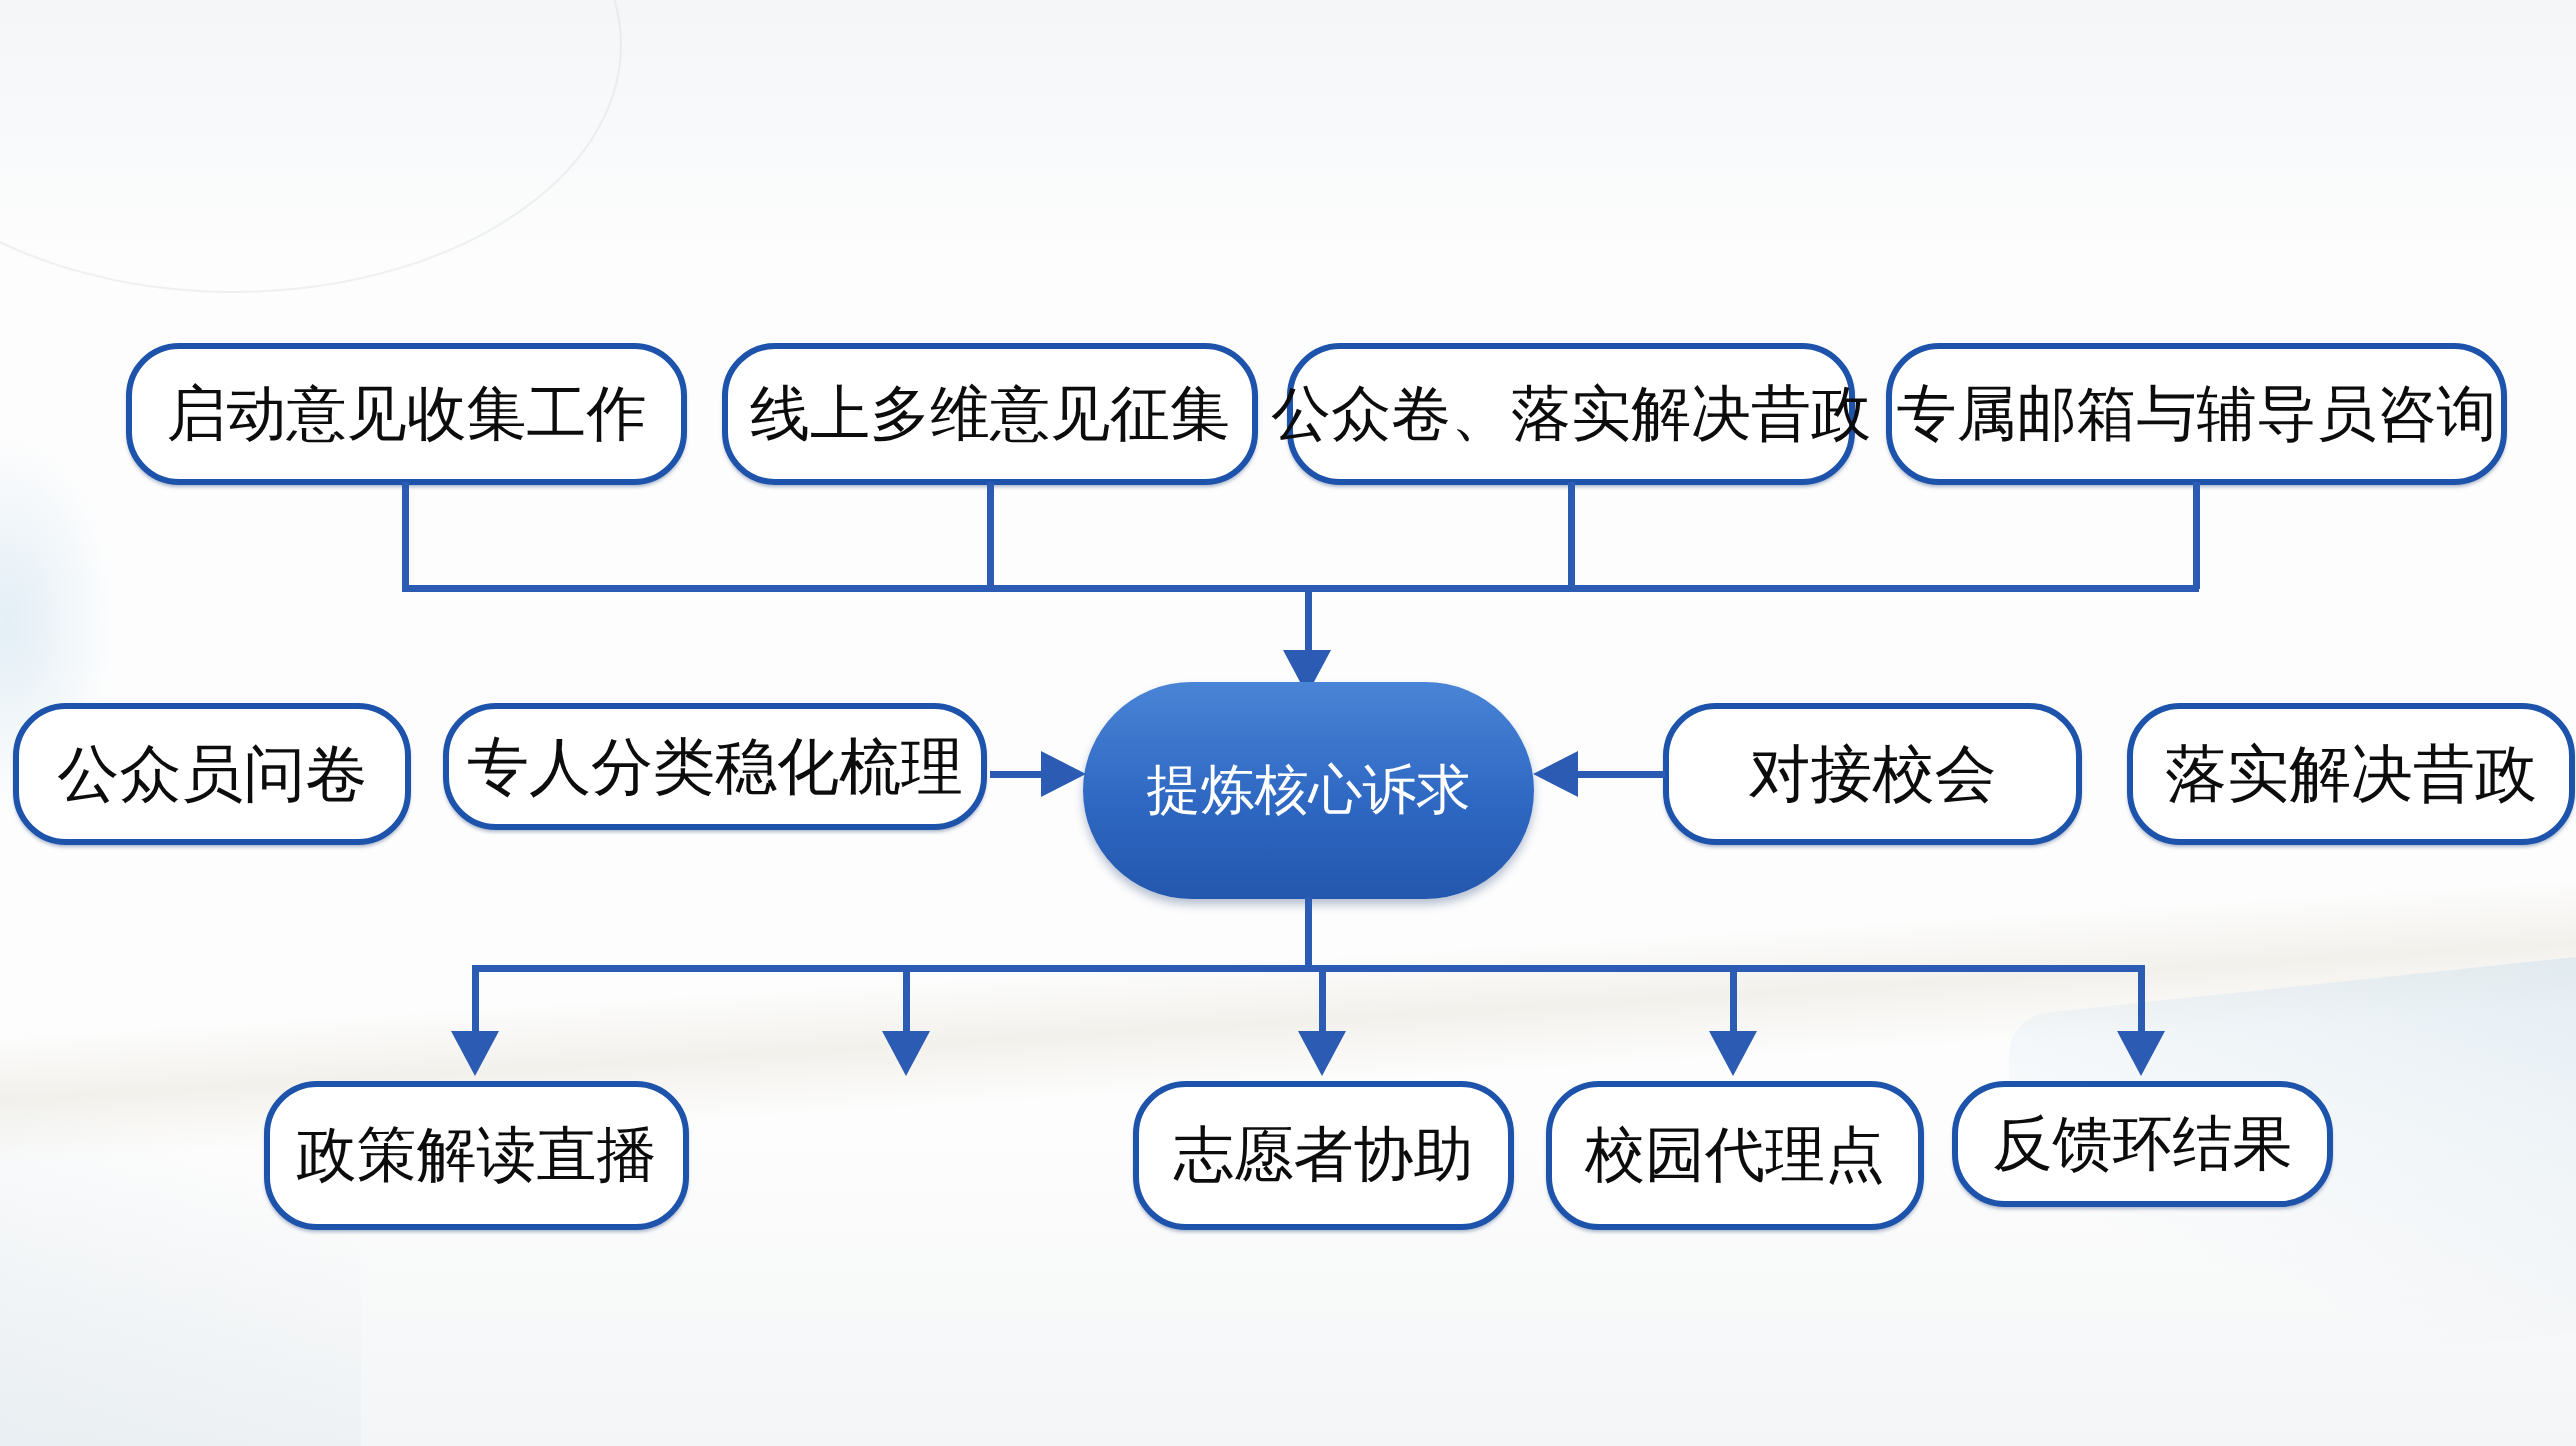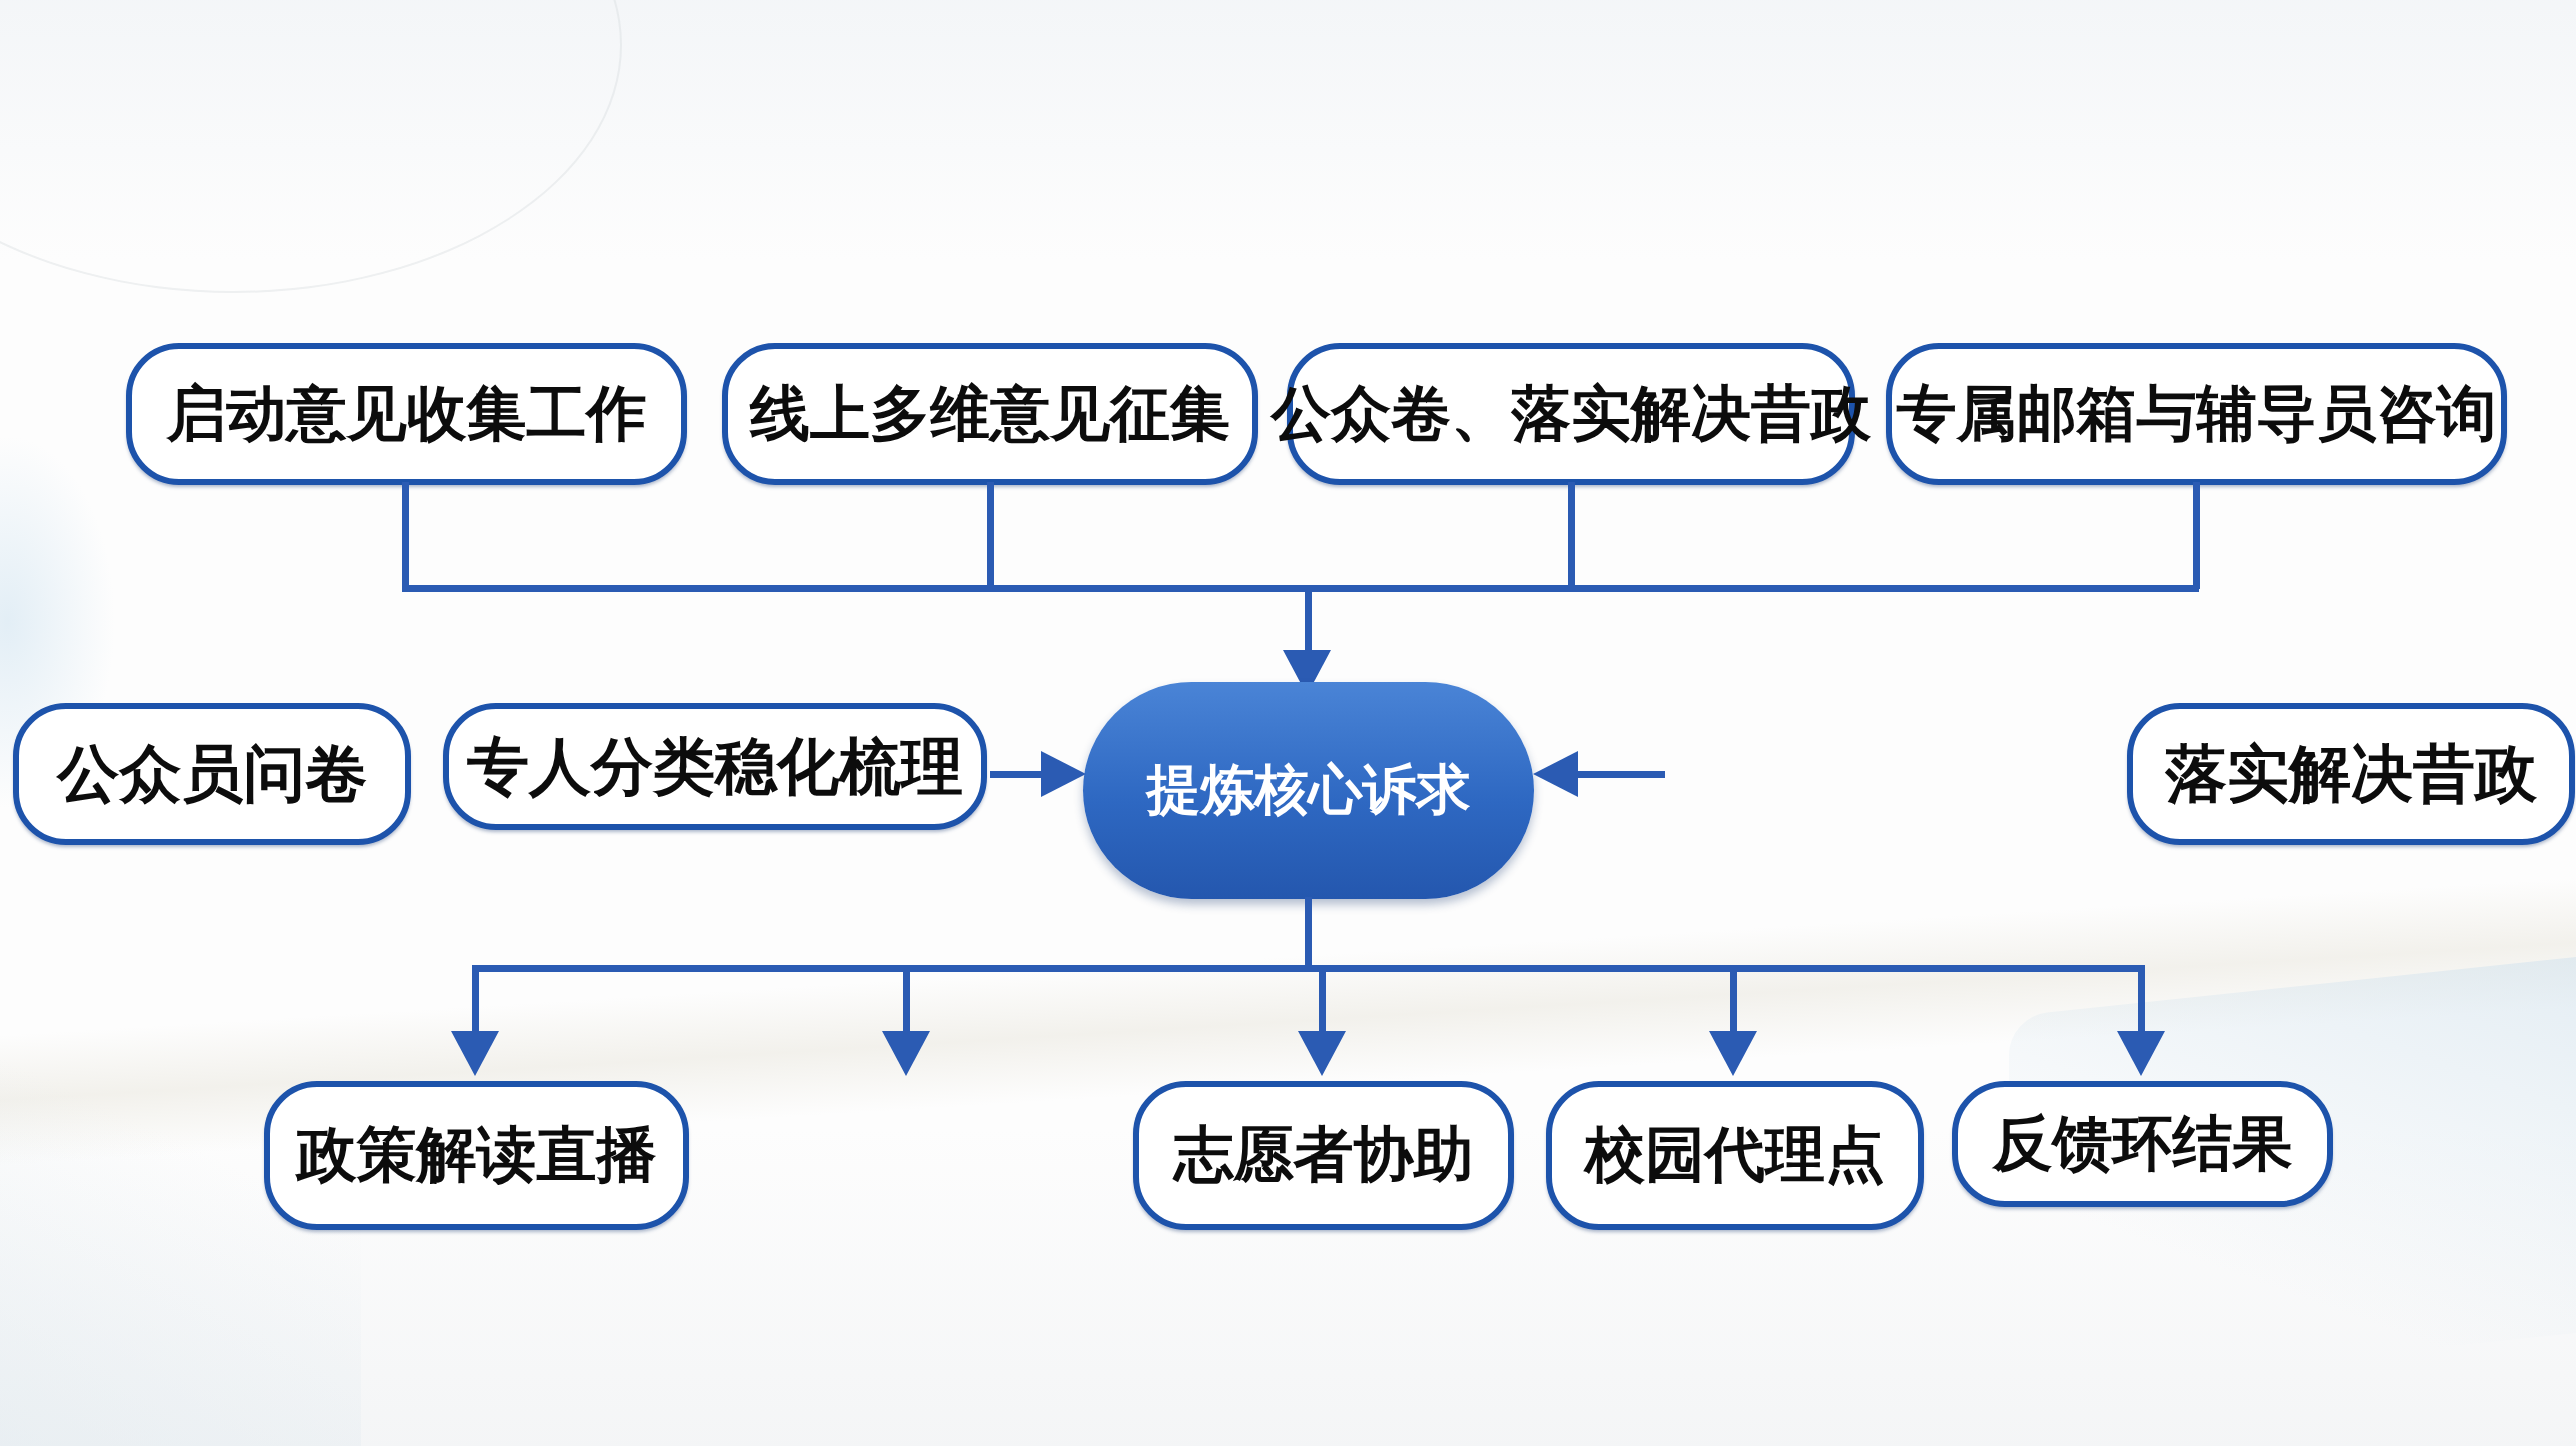--- a/index.html
+++ b/index.html
@@ -62,21 +62,21 @@
   .node {
     position: absolute;
     box-sizing: border-box;
     background: #ffffff;
     border: 6.6px solid var(--node-border, #1d53ab);
     border-radius: 53px;
     display: flex;
     align-items: center;
     justify-content: center;
     font-size: 60px;
-    font-weight: 700;
+    font-weight: 400;
     color: #0c0c0c;
     white-space: nowrap;
     box-shadow: 0 3.8px 3.8px -1.9px rgba(21, 52, 110, 0.35);
   }
   .node.mid { font-size: 62px; }
   .node.center-node {
     background: linear-gradient(180deg, #4a84d6 0%, #2e68c2 55%, #2457ae 100%);
     border: none;
     border-radius: 109px;
     color: #ffffff;
@@ -141,20 +141,23 @@
 
   <div class="node mid" style="left:13.2px; top:703px; width:398px; height:142px;">
     <span>公众员问卷</span>
   </div>
   <div class="node mid" style="left:443px; top:703px; width:544px; height:127px;">
     <span>专人分类稳化梳理</span>
   </div>
   <div class="node center-node" style="left:1083px; top:682px; width:451px; height:217px;">
     <span>提炼核心诉求</span>
   </div>
+  <div class="node mid" style="left:1663px; top:703px; width:419px; height:142px;">
+    <span>对接校会</span>
+  </div>
   <div class="node mid" style="left:2127px; top:703px; width:448px; height:142px;">
     <span>落实解决昔政</span>
   </div>
 
   <div class="hline" style="left:990px; top:771px; width:57px;"></div>
   <div class="head right" style="left:1041px; top:751px;"></div>
   <div class="hline" style="left:1575px; top:771px; width:90px;"></div>
   <div class="head left" style="left:1533px; top:751px;"></div>
 
   <div class="vline" style="left:1305px; top:897px; height:72px;"></div>

